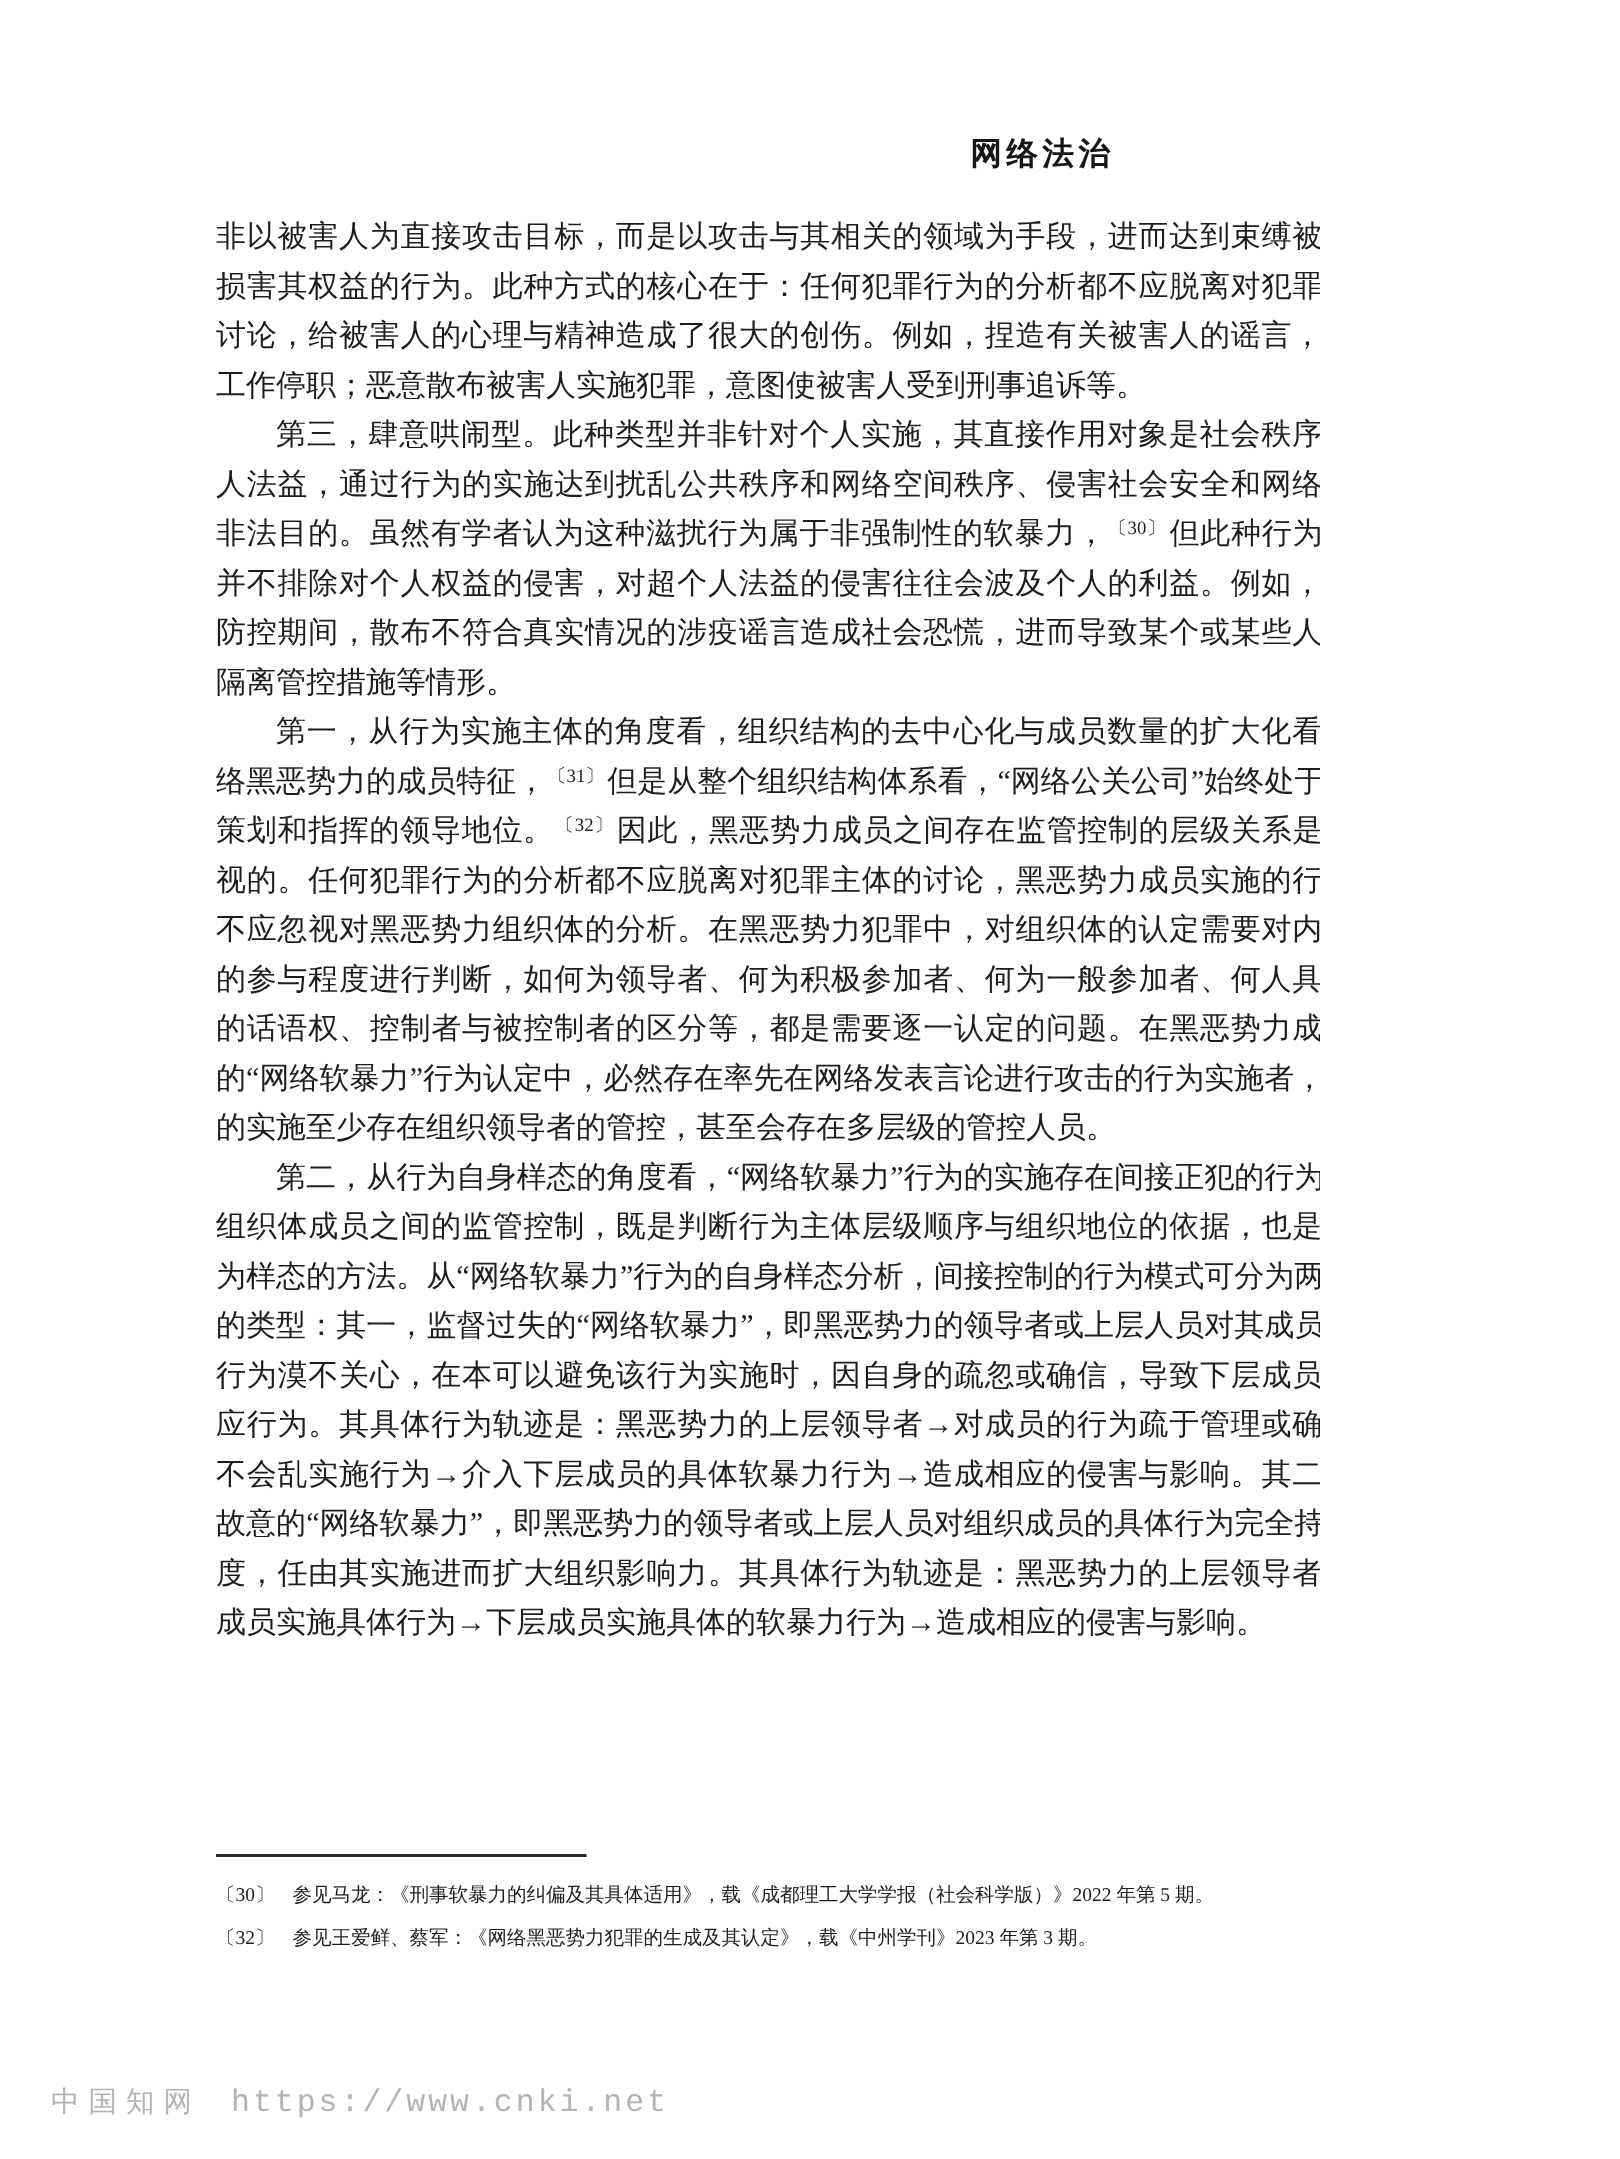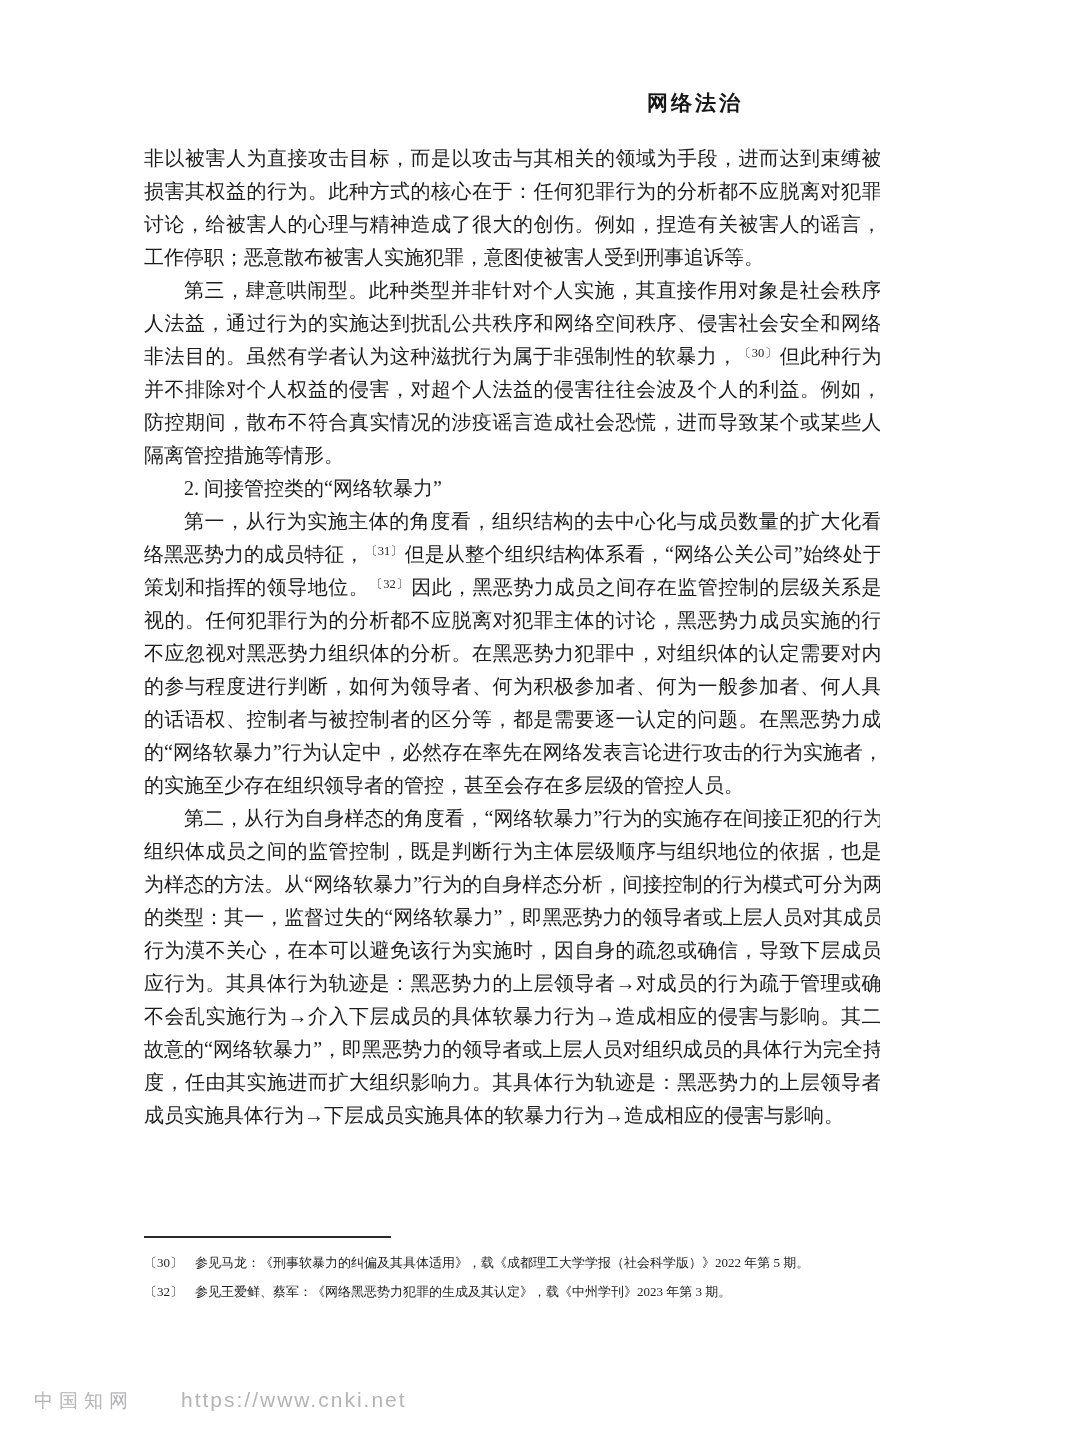--- a/index.html
+++ b/index.html
@@ -86,38 +86,36 @@
     left: 34px;
     top: 1388px;
     display: flex;
     align-items: baseline;
     gap: 20px;
     color: #b4b4b6;
     user-select: none;
   }
   .wm-name { font-size: 19px; letter-spacing: 6px; }
   .wm-url {
-    font-family: Liberation Sans, sans-serif;
+    font-family: Liberation Mono, monospace;
     font-size: 21px;
     letter-spacing: 2px;
-    margin-left: 27px;
   }
 </style>
 </head>
 <body>
 
 <div class="page">
 
   <div class="header-label">网络法治</div>
   <div class="header-bar"></div>
 
   <div class="body-text" id="body-text">
       <p class="no-indent">非以被害人为直接攻击目标，而是以攻击与其相关的领域为手段，进而达到束缚被害人并损害其权益的行为。此种方式的核心在于：任何犯罪行为的分析都不应脱离对犯罪主体的讨论，给被害人的心理与精神造成了很大的创伤。例如，捏造有关被害人的谣言，致使其工作停职；恶意散布被害人实施犯罪，意图使被害人受到刑事追诉等。</p>
       <p>第三，肆意哄闹型。此种类型并非针对个人实施，其直接作用对象是社会秩序等超个人法益，通过行为的实施达到扰乱公共秩序和网络空间秩序、侵害社会安全和网络安全的非法目的。虽然有学者认为这种滋扰行为属于非强制性的软暴力，<sup class="fn-ref">〔30〕</sup>但此种行为的实施并不排除对个人权益的侵害，对超个人法益的侵害往往会波及个人的利益。例如，在疫情防控期间，散布不符合真实情况的涉疫谣言造成社会恐慌，进而导致某个或某些人被采取隔离管控措施等情形。</p>
-      <p>2. 间接管控类的“网络软暴力”</p>
       <p>第一，从行为实施主体的角度看，组织结构的去中心化与成员数量的扩大化看似是网络黑恶势力的成员特征，<sup class="fn-ref">〔31〕</sup>但是从整个组织结构体系看，“网络公关公司”始终处于组织、策划和指挥的领导地位。<sup class="fn-ref">〔32〕</sup>因此，黑恶势力成员之间存在监管控制的层级关系是不容忽视的。任何犯罪行为的分析都不应脱离对犯罪主体的讨论，黑恶势力成员实施的行为，更不应忽视对黑恶势力组织体的分析。在黑恶势力犯罪中，对组织体的认定需要对内部成员的参与程度进行判断，如何为领导者、何为积极参加者、何为一般参加者、何人具有完全的话语权、控制者与被控制者的区分等，都是需要逐一认定的问题。在黑恶势力成员实施的“网络软暴力”行为认定中，必然存在率先在网络发表言论进行攻击的行为实施者，此行为的实施至少存在组织领导者的管控，甚至会存在多层级的管控人员。</p>
       <p>第二，从行为自身样态的角度看，“网络软暴力”行为的实施存在间接正犯的行为样态。组织体成员之间的监管控制，既是判断行为主体层级顺序与组织地位的依据，也是判断行为样态的方法。从“网络软暴力”行为的自身样态分析，间接控制的行为模式可分为两种具体的类型：其一，监督过失的“网络软暴力”，即黑恶势力的领导者或上层人员对其成员的具体行为漠不关心，在本可以避免该行为实施时，因自身的疏忽或确信，导致下层成员实施相应行为。其具体行为轨迹是：黑恶势力的上层领导者→对成员的行为疏于管理或确信成员不会乱实施行为→介入下层成员的具体软暴力行为→造成相应的侵害与影响。其二，监督故意的“网络软暴力”，即黑恶势力的领导者或上层人员对组织成员的具体行为完全持放任态度，任由其实施进而扩大组织影响力。其具体行为轨迹是：黑恶势力的上层领导者→放任成员实施具体行为→下层成员实施具体的软暴力行为→造成相应的侵害与影响。</p>
     </div>
 
   <div class="footnote-sep"></div>
 
   <div class="footnotes" id="footnotes">
       <div class="footnote-item"><span class="footnote-marker">〔30〕</span><span>参见马龙：《刑事软暴力的纠偏及其具体适用》，载《成都理工大学学报（社会科学版）》2022 年第 5 期。</span></div>
       <div class="footnote-item"><span class="footnote-marker">〔32〕</span><span>参见王爱鲜、蔡军：《网络黑恶势力犯罪的生成及其认定》，载《中州学刊》2023 年第 3 期。</span></div>
     </div>

